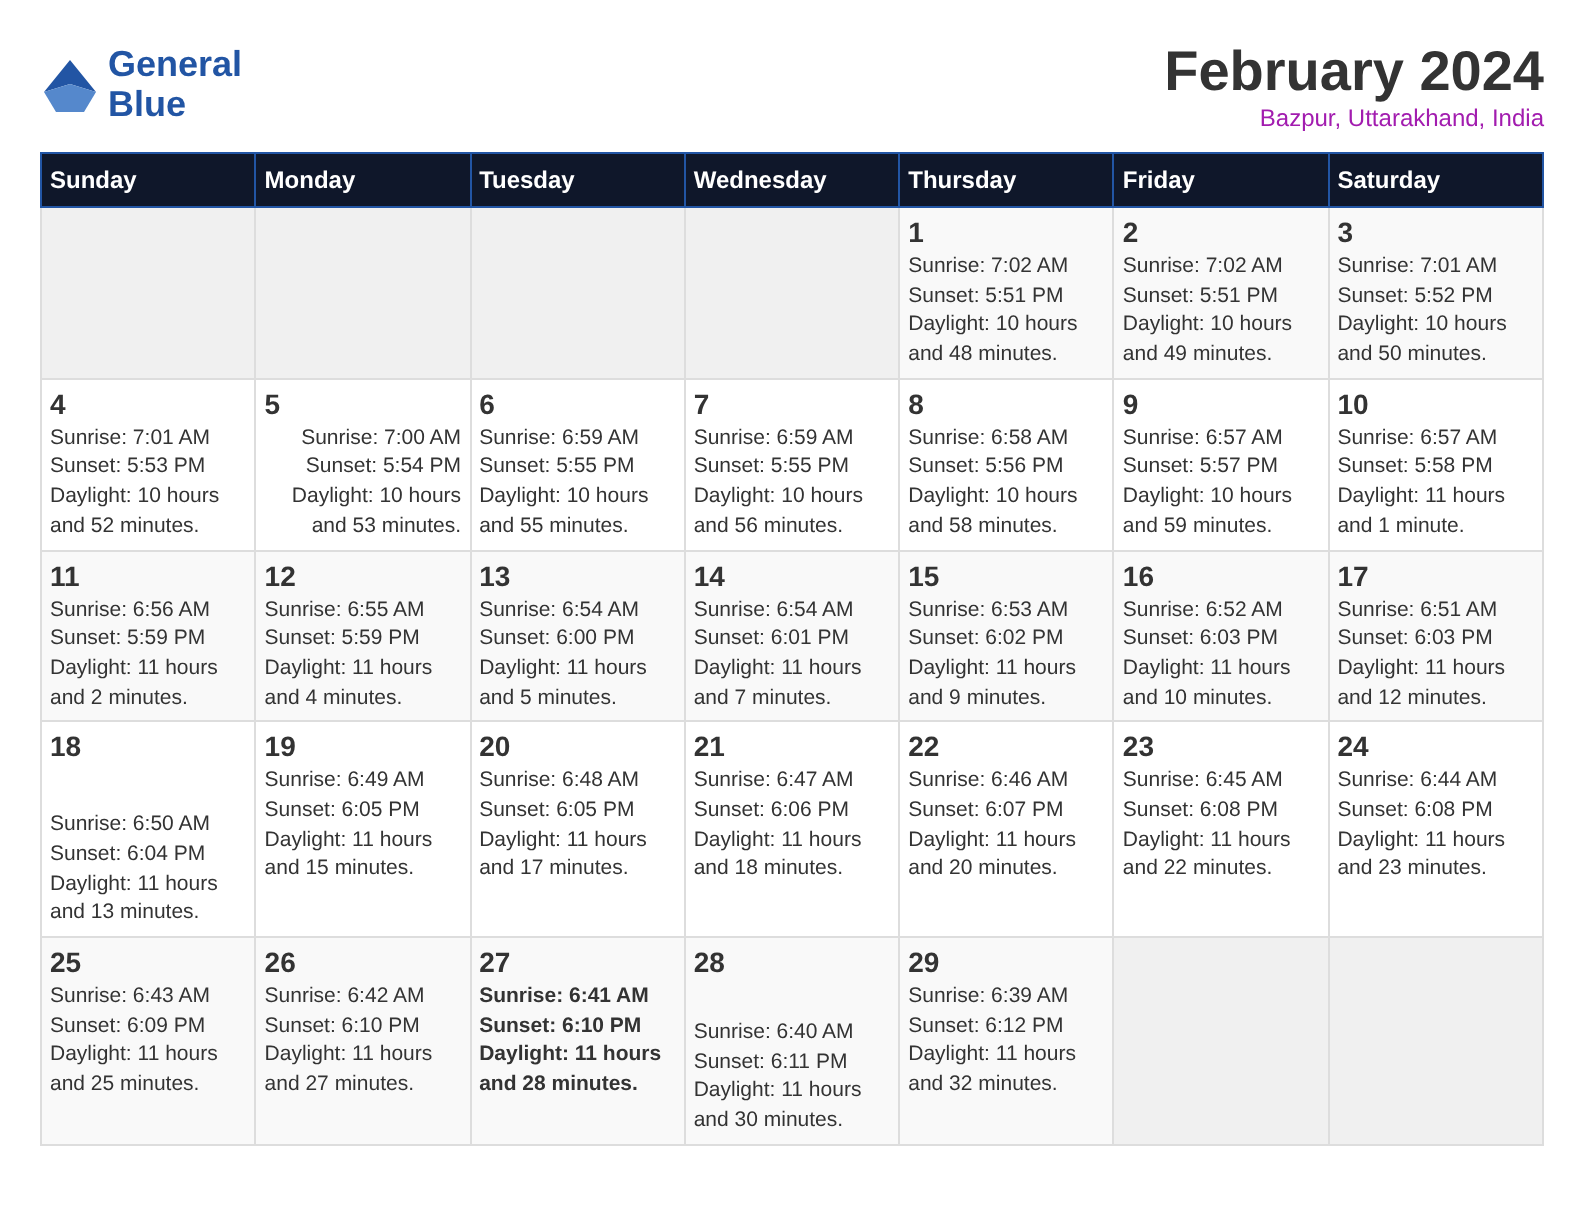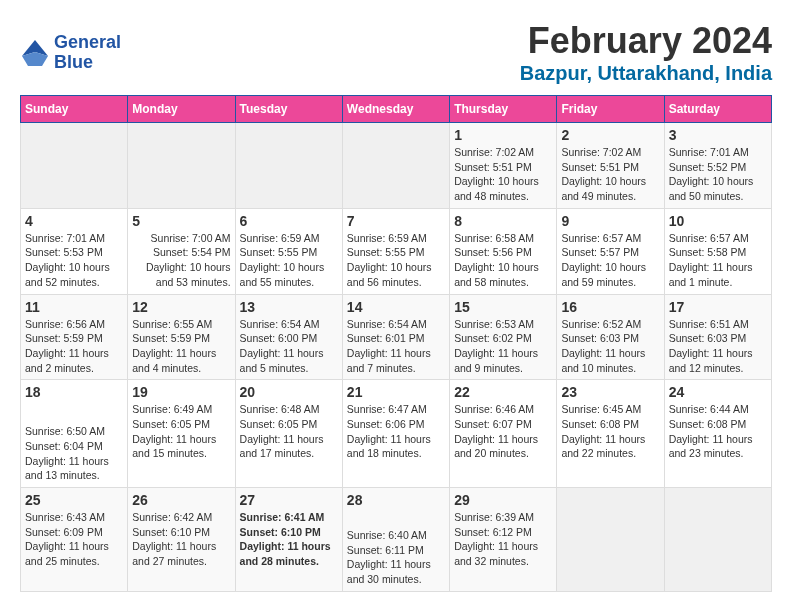--- a/index.html
+++ b/index.html
@@ -30,36 +30,36 @@
     }
     .logo-icon {
       width: 30px;
       height: 30px;
       margin-right: 4px;
     }
     .title-block {
       text-align: right;
     }
     .title-block h1 {
-      font-size: 36px;
+      font-size: 28px;
       font-weight: bold;
       color: #333;
     }
     .title-block h2 {
-      font-size: 20px;
-      font-weight: bold;
-      color: #0369a1;
+      font-size: 12px;
+      font-weight: normal;
+      color: #a21caf;
     }
     table {
       width: 100%;
       border-collapse: collapse;
       font-size: 11px;
     }
     thead tr {
-      background: #ec4899;
+      background: #0f172a;
       color: #fff;
     }
     thead th {
       padding: 6px 4px;
       text-align: left;
       font-weight: bold;
       font-size: 12px;
       border: 1px solid #2255a4;
     }
     tbody tr {

